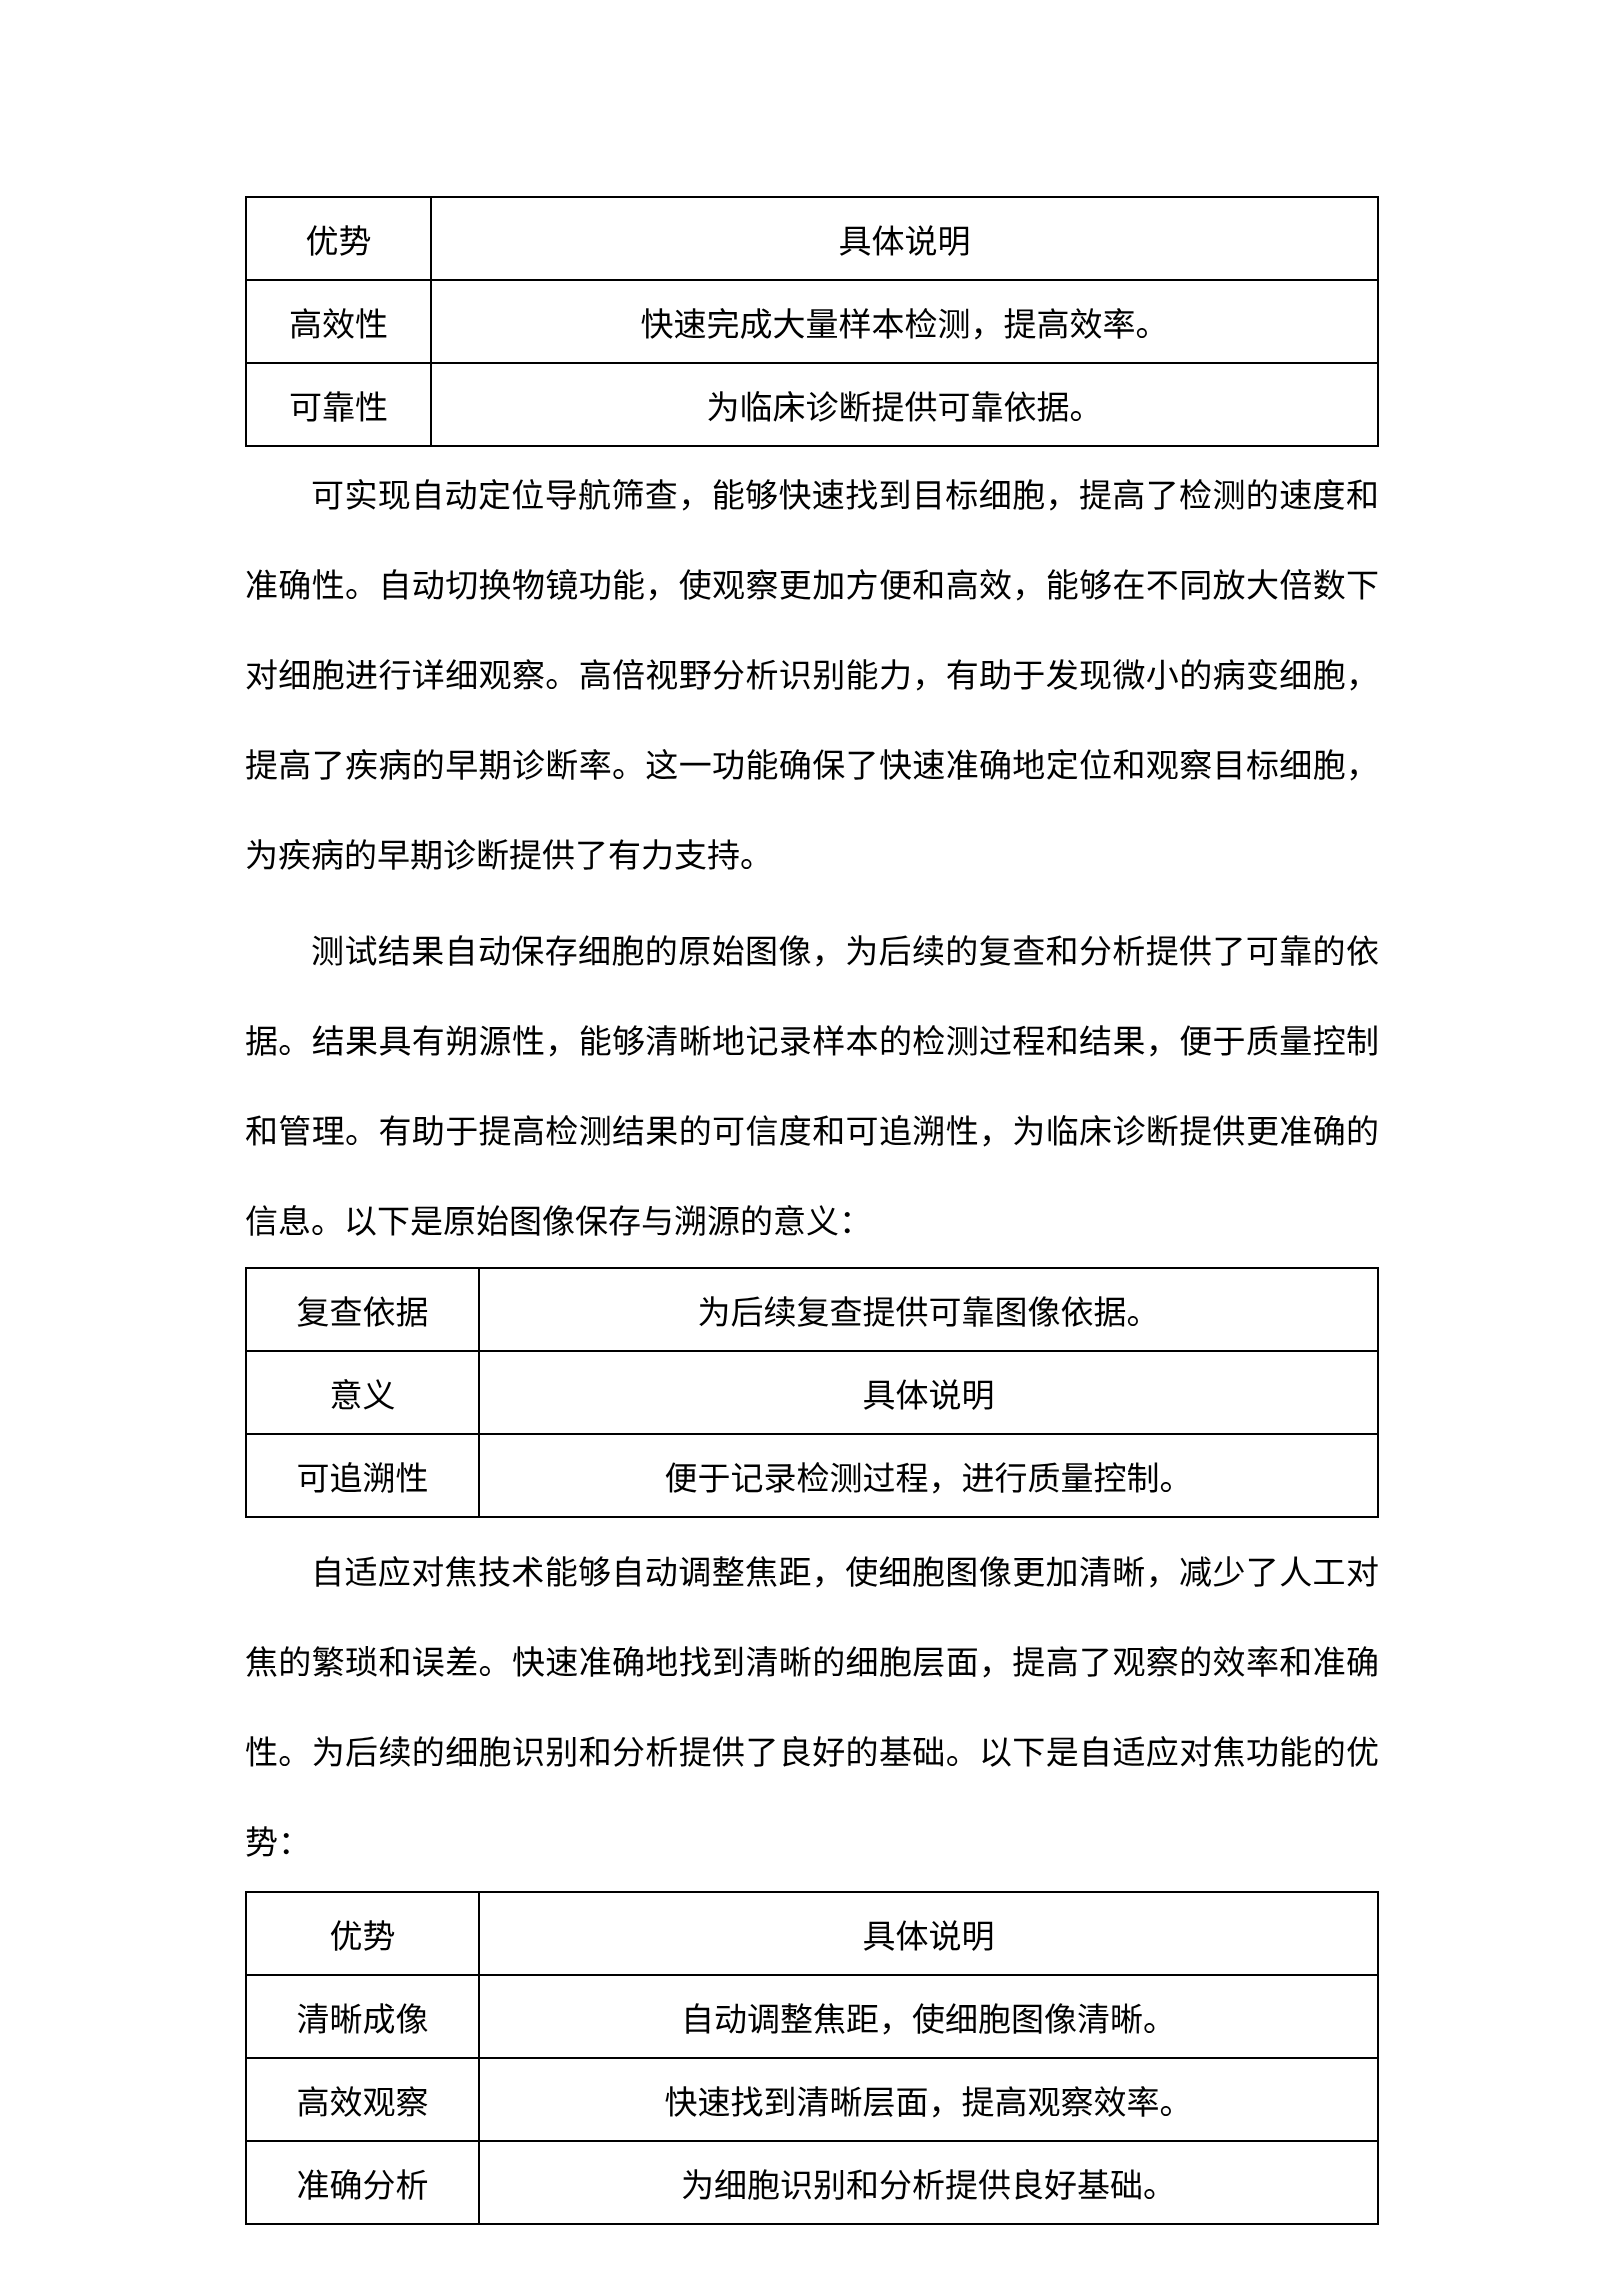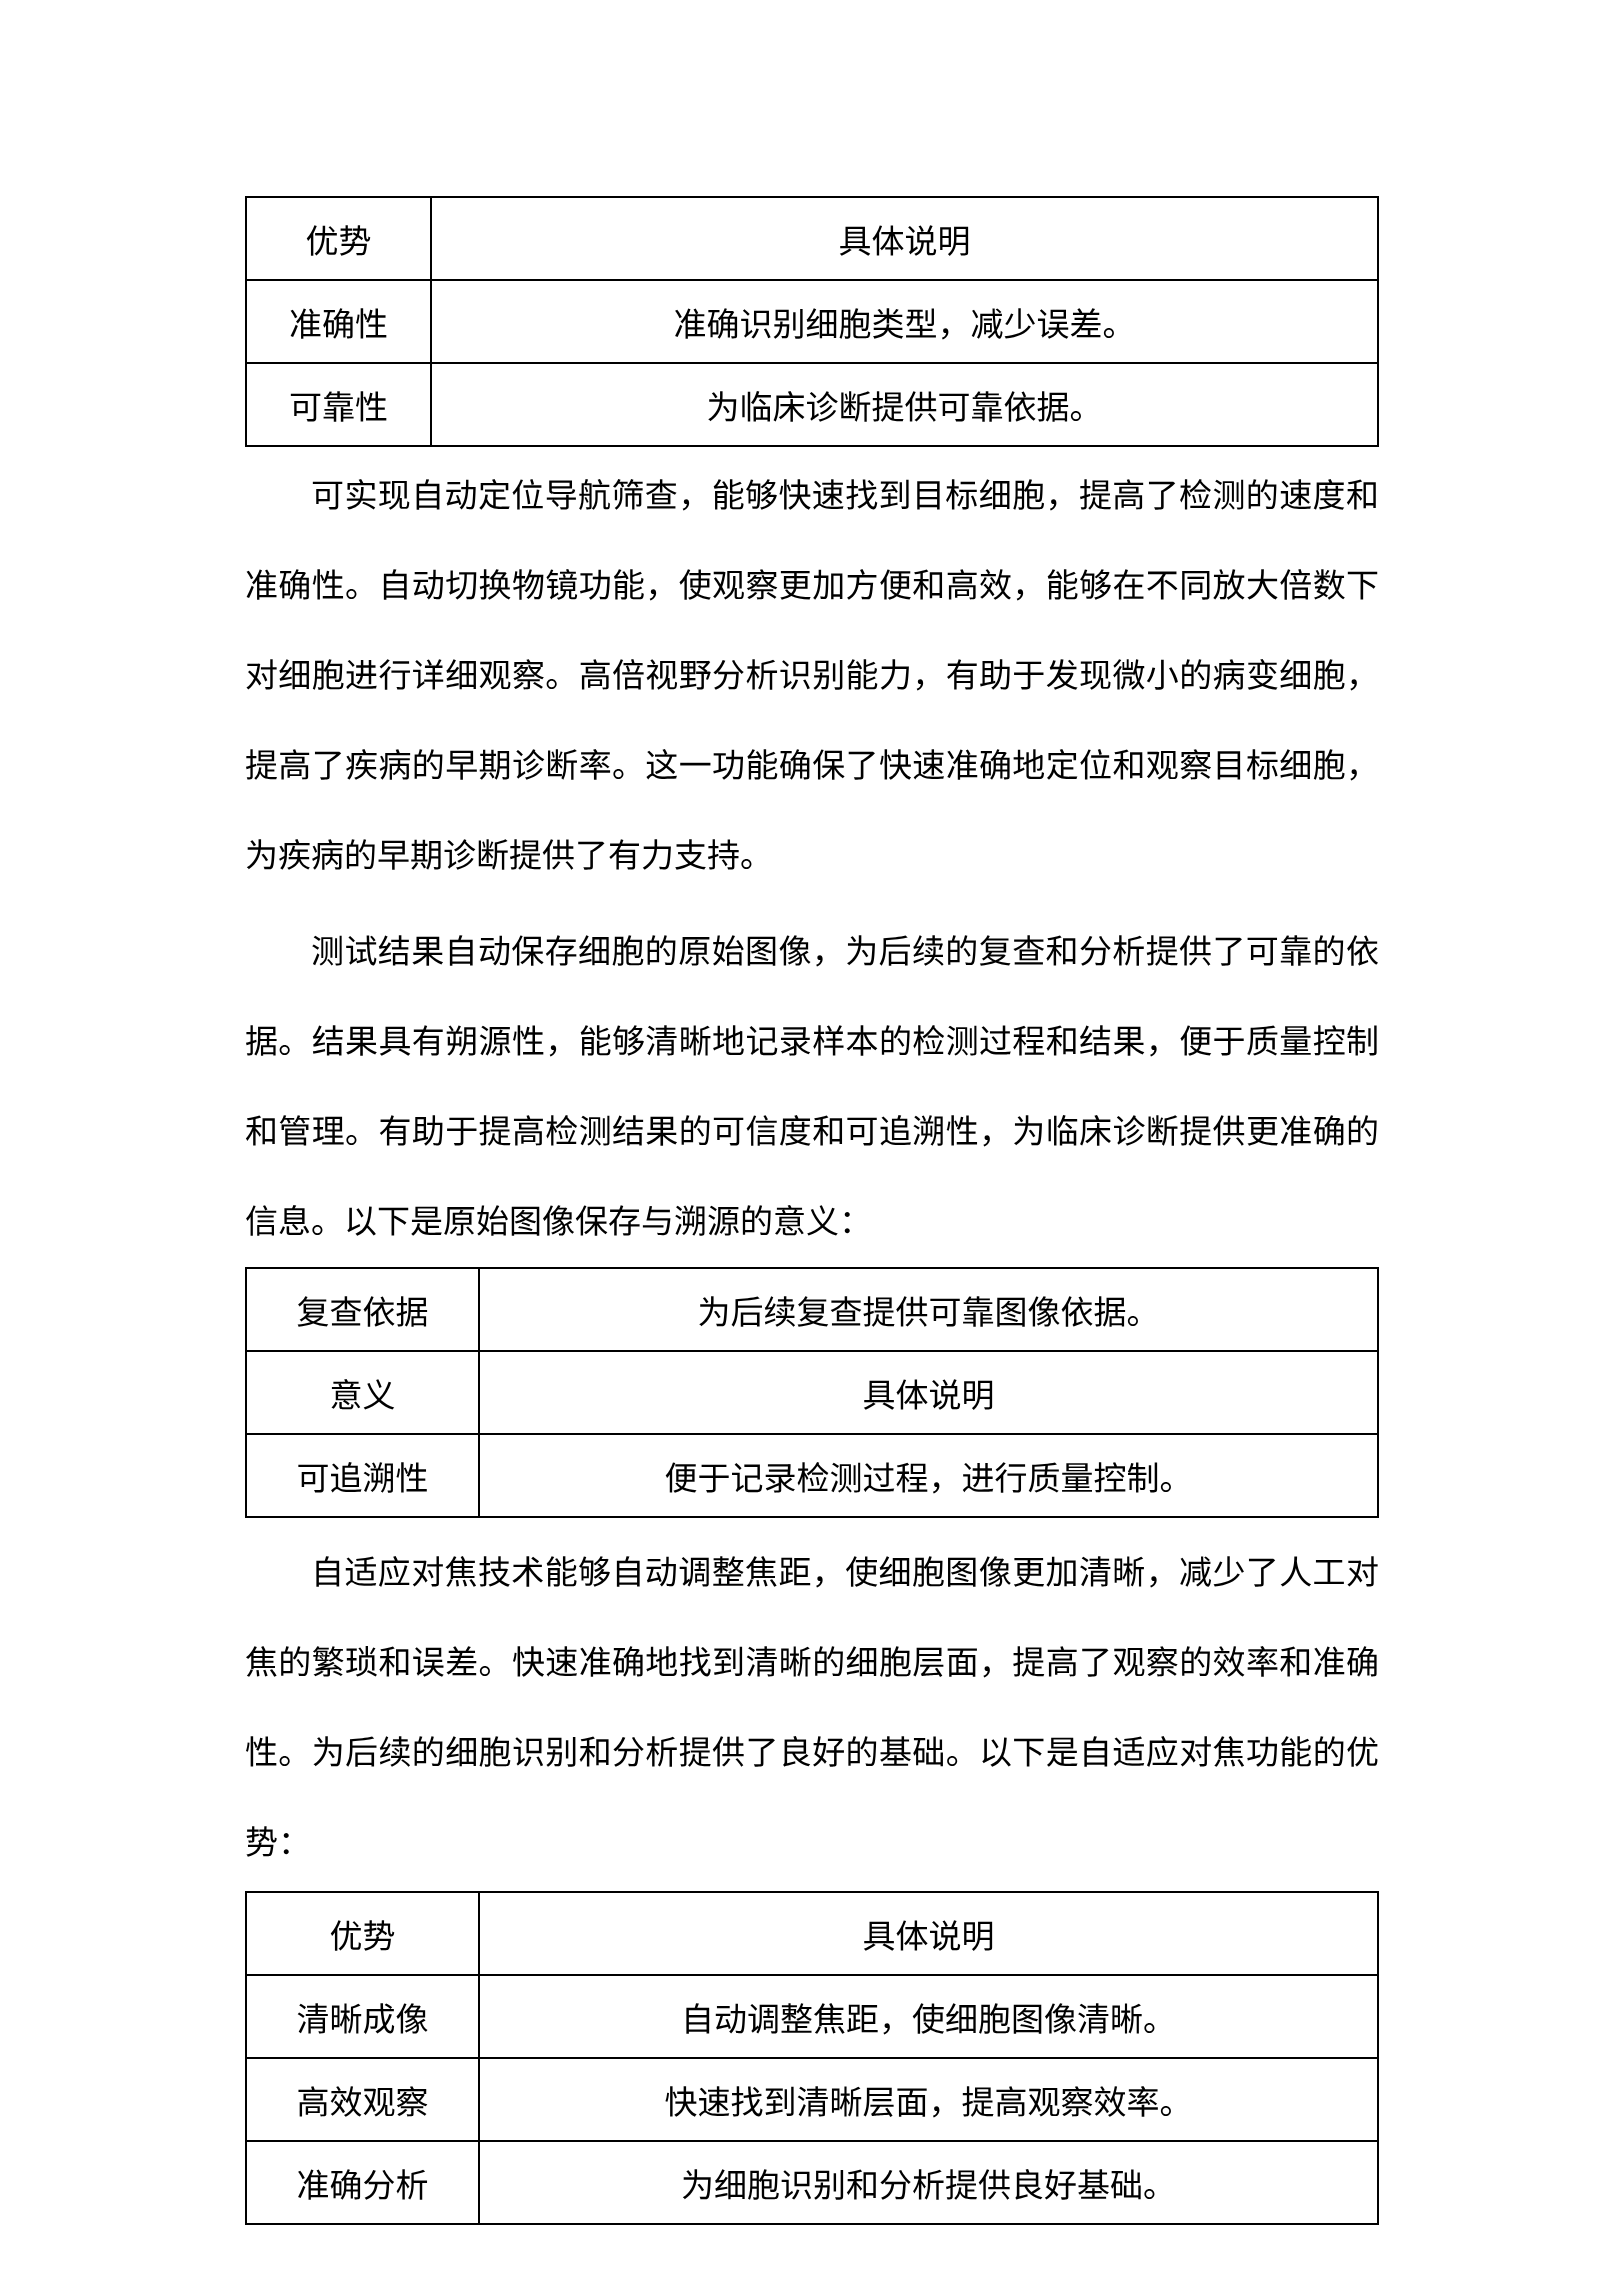--- a/index.html
+++ b/index.html
@@ -71,22 +71,22 @@
       <colgroup>
           <col class="c1">
           <col class="c2">
         </colgroup>
       <tbody>
           <tr>
         <th>优势</th>
         <th>具体说明</th>
       </tr>
       <tr>
-        <td>准确性</td>
-        <td>准确识别细胞类型，减少误差。</td>
+        <td>高效性</td>
+        <td>快速完成大量样本检测，提高效率。</td>
       </tr>
       <tr>
         <td>可靠性</td>
         <td>为临床诊断提供可靠依据。</td>
       </tr>
     </tbody>
       </table>
 
     <p class="body-para p1">可实现自动定位导航筛查，能够快速找到目标细胞，提高了检测的速度和准确性。自动切换物镜功能，使观察更加方便和高效，能够在不同放大倍数下对细胞进行详细观察。高倍视野分析识别能力，有助于发现微小的病变细胞，提高了疾病的早期诊断率。这一功能确保了快速准确地定位和观察目标细胞，为疾病的早期诊断提供了有力支持。</p>
 

